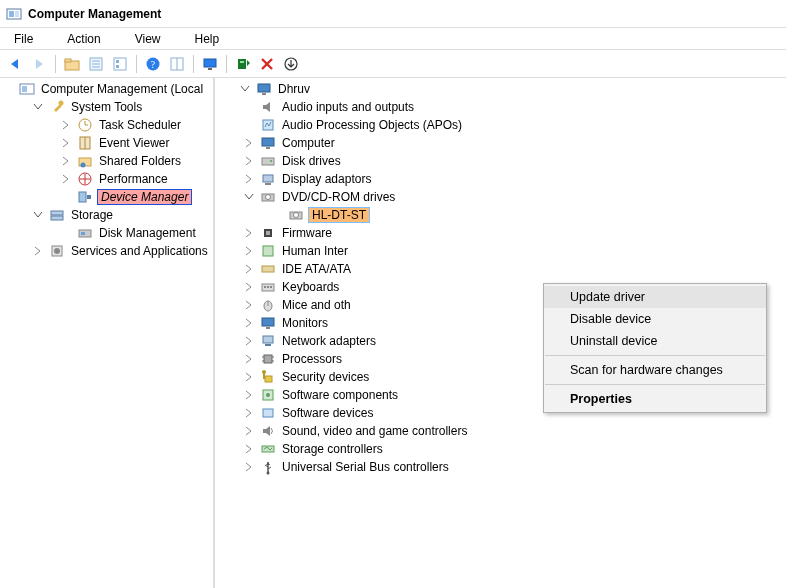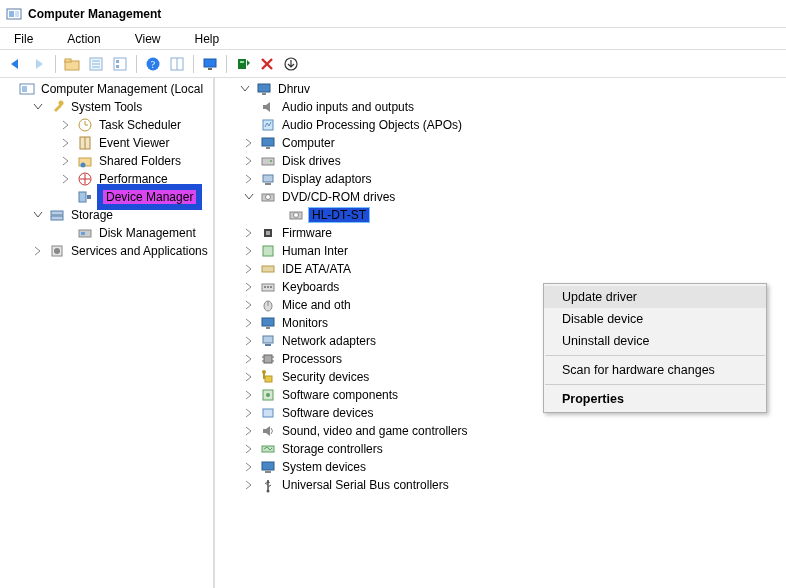--- a/index.html
+++ b/index.html
@@ -86,46 +86,47 @@
   }
   .tv-row .ic {
     width: 16px; height: 16px;
     display: inline-flex; align-items: center; justify-content: center;
     flex: 0 0 auto;
   }
   .tv-row .lbl {
     padding: 0 2px;
   }
   .tv-row.sel-left .lbl {
-    background: #d946ef;
-    border: 6px solid #1d4ed8;
+    background: #fca5a5;
+    border: 1px solid #1d4ed8;
     padding: 0 3px;
+    font-style: italic;
   }
   .tv-row.sel-right .lbl {
-    background: #1d4ed8;
+    background: #fdba74;
     border: 1px solid #7abfff;
     padding: 0 3px;
   }
   .ind0{padding-left:2px}.ind1{padding-left:14px}.ind2{padding-left:42px}
   .r-ind0{padding-left:6px}.r-ind1{padding-left:10px}.r-ind2{padding-left:38px}
 
   .context-menu {
     position: absolute;
     left: 328px;
     top: 205px;
     width: 224px;
     background: #f2f2f2;
     border: 1px solid #b0b0b0;
     box-shadow: 2px 2px 4px rgba(0,0,0,0.25);
     padding: 2px 0;
     z-index: 50;
     font-size: 12.5px;
   }
   .context-menu .cm-item {
-    padding: 4px 18px;
+    padding: 4px 26px;
   }
   .context-menu .cm-item.hl {
     background: #e4e4e4;
   }
   .context-menu .cm-sep {
     height: 1px; background: #ccc; margin: 3px 1px;
   }
   .context-menu .cm-item.bold { font-weight: 600; }
 
   svg { display: block; }
@@ -639,34 +640,20 @@
             <path d="M2 1 L7 5 L2 9" fill="none" stroke="#888"></path>
           </svg>
         </span>
       <span class="ic">
           <svg width="16" height="16">
             <rect x="2" y="5" width="12" height="6" fill="#c8e0c8" stroke="#5aa25a"></rect>
             <path d="M4 8 L7 6 L10 9 L12 7" fill="none" stroke="#5aa25a"></path>
           </svg>
         </span>
       <span class="lbl">Storage controllers</span>
-    </div>
-    <div class="tv-row r-ind1">
-      <span class="exp">
-          <svg width="10" height="10">
-            <path d="M2 1 L7 5 L2 9" fill="none" stroke="#888"></path>
-          </svg>
-        </span>
-      <span class="ic">
-          <svg width="16" height="16">
-            <rect x="2" y="3" width="12" height="8" fill="#4a87c7" stroke="#2b5a8a"></rect>
-            <rect x="5" y="12" width="6" height="2" fill="#888"></rect>
-          </svg>
-        </span>
-      <span class="lbl">System devices</span>
     </div>
     <div class="tv-row r-ind1">
       <span class="exp">
           <svg width="10" height="10">
             <path d="M2 1 L7 5 L2 9" fill="none" stroke="#888"></path>
           </svg>
         </span>
       <span class="ic">
           <svg width="16" height="16">
             <line x1="8" y1="14" x2="8" y2="3" stroke="#555" stroke-width="1.5"></line>

